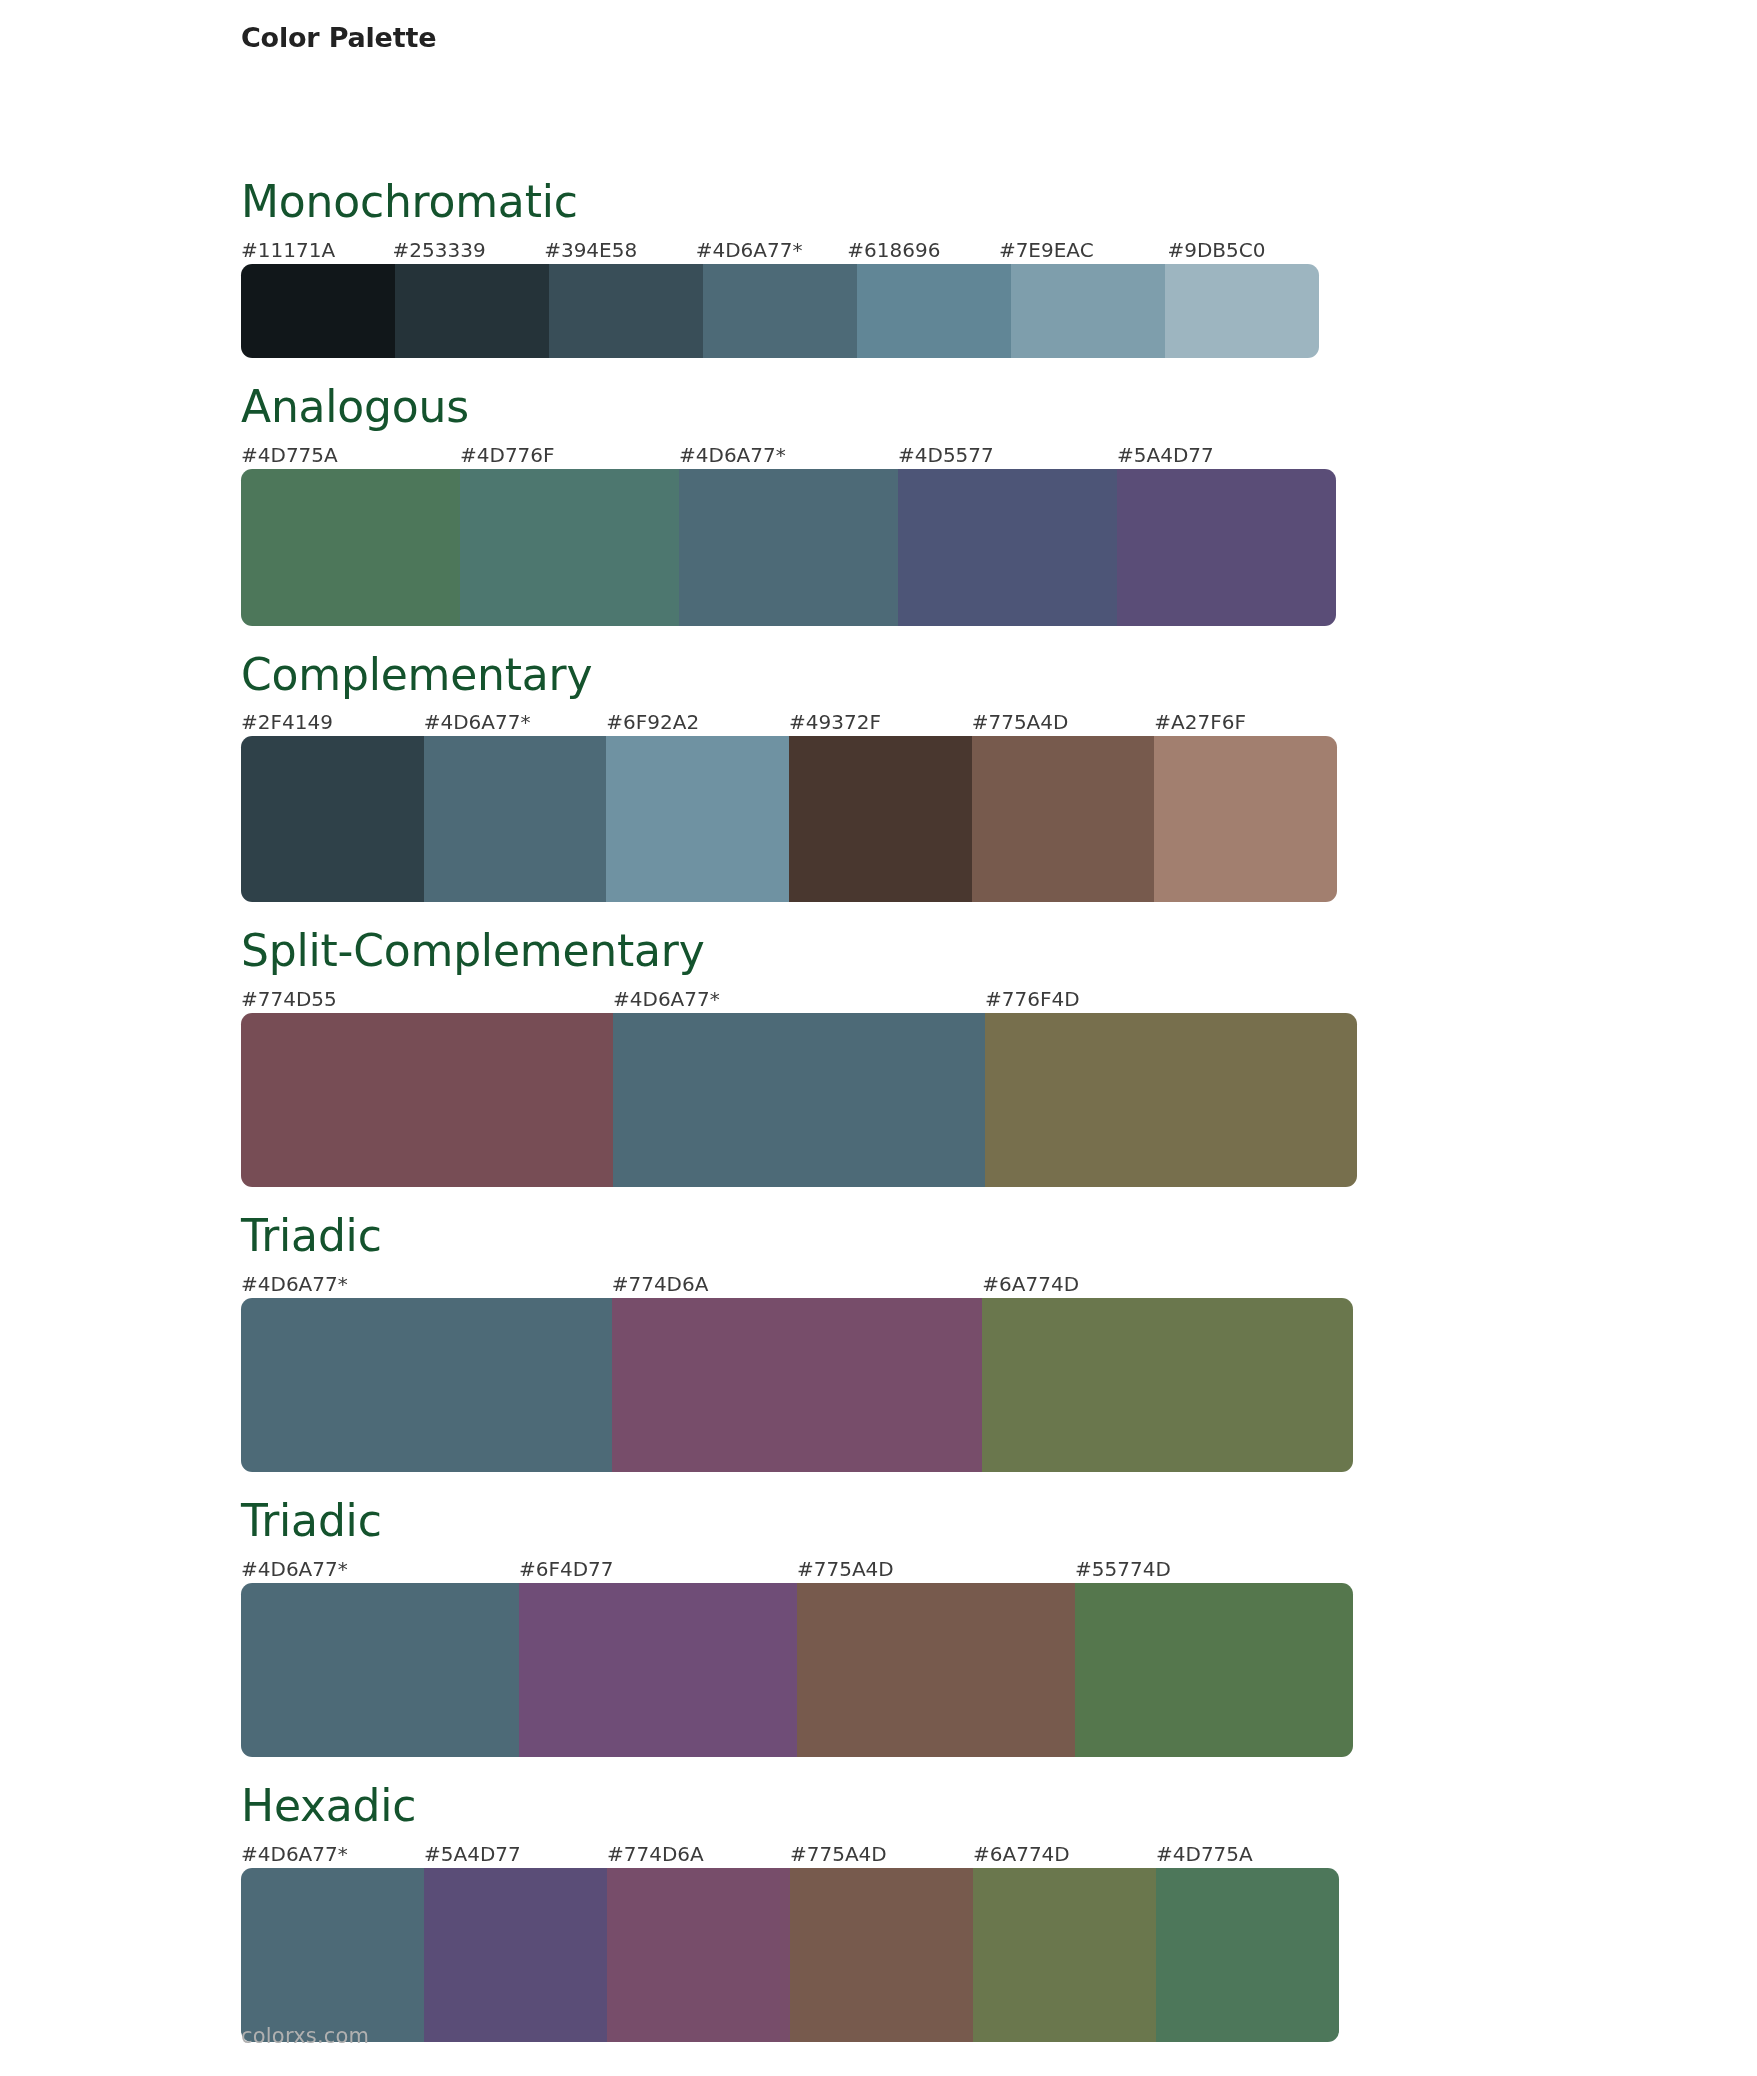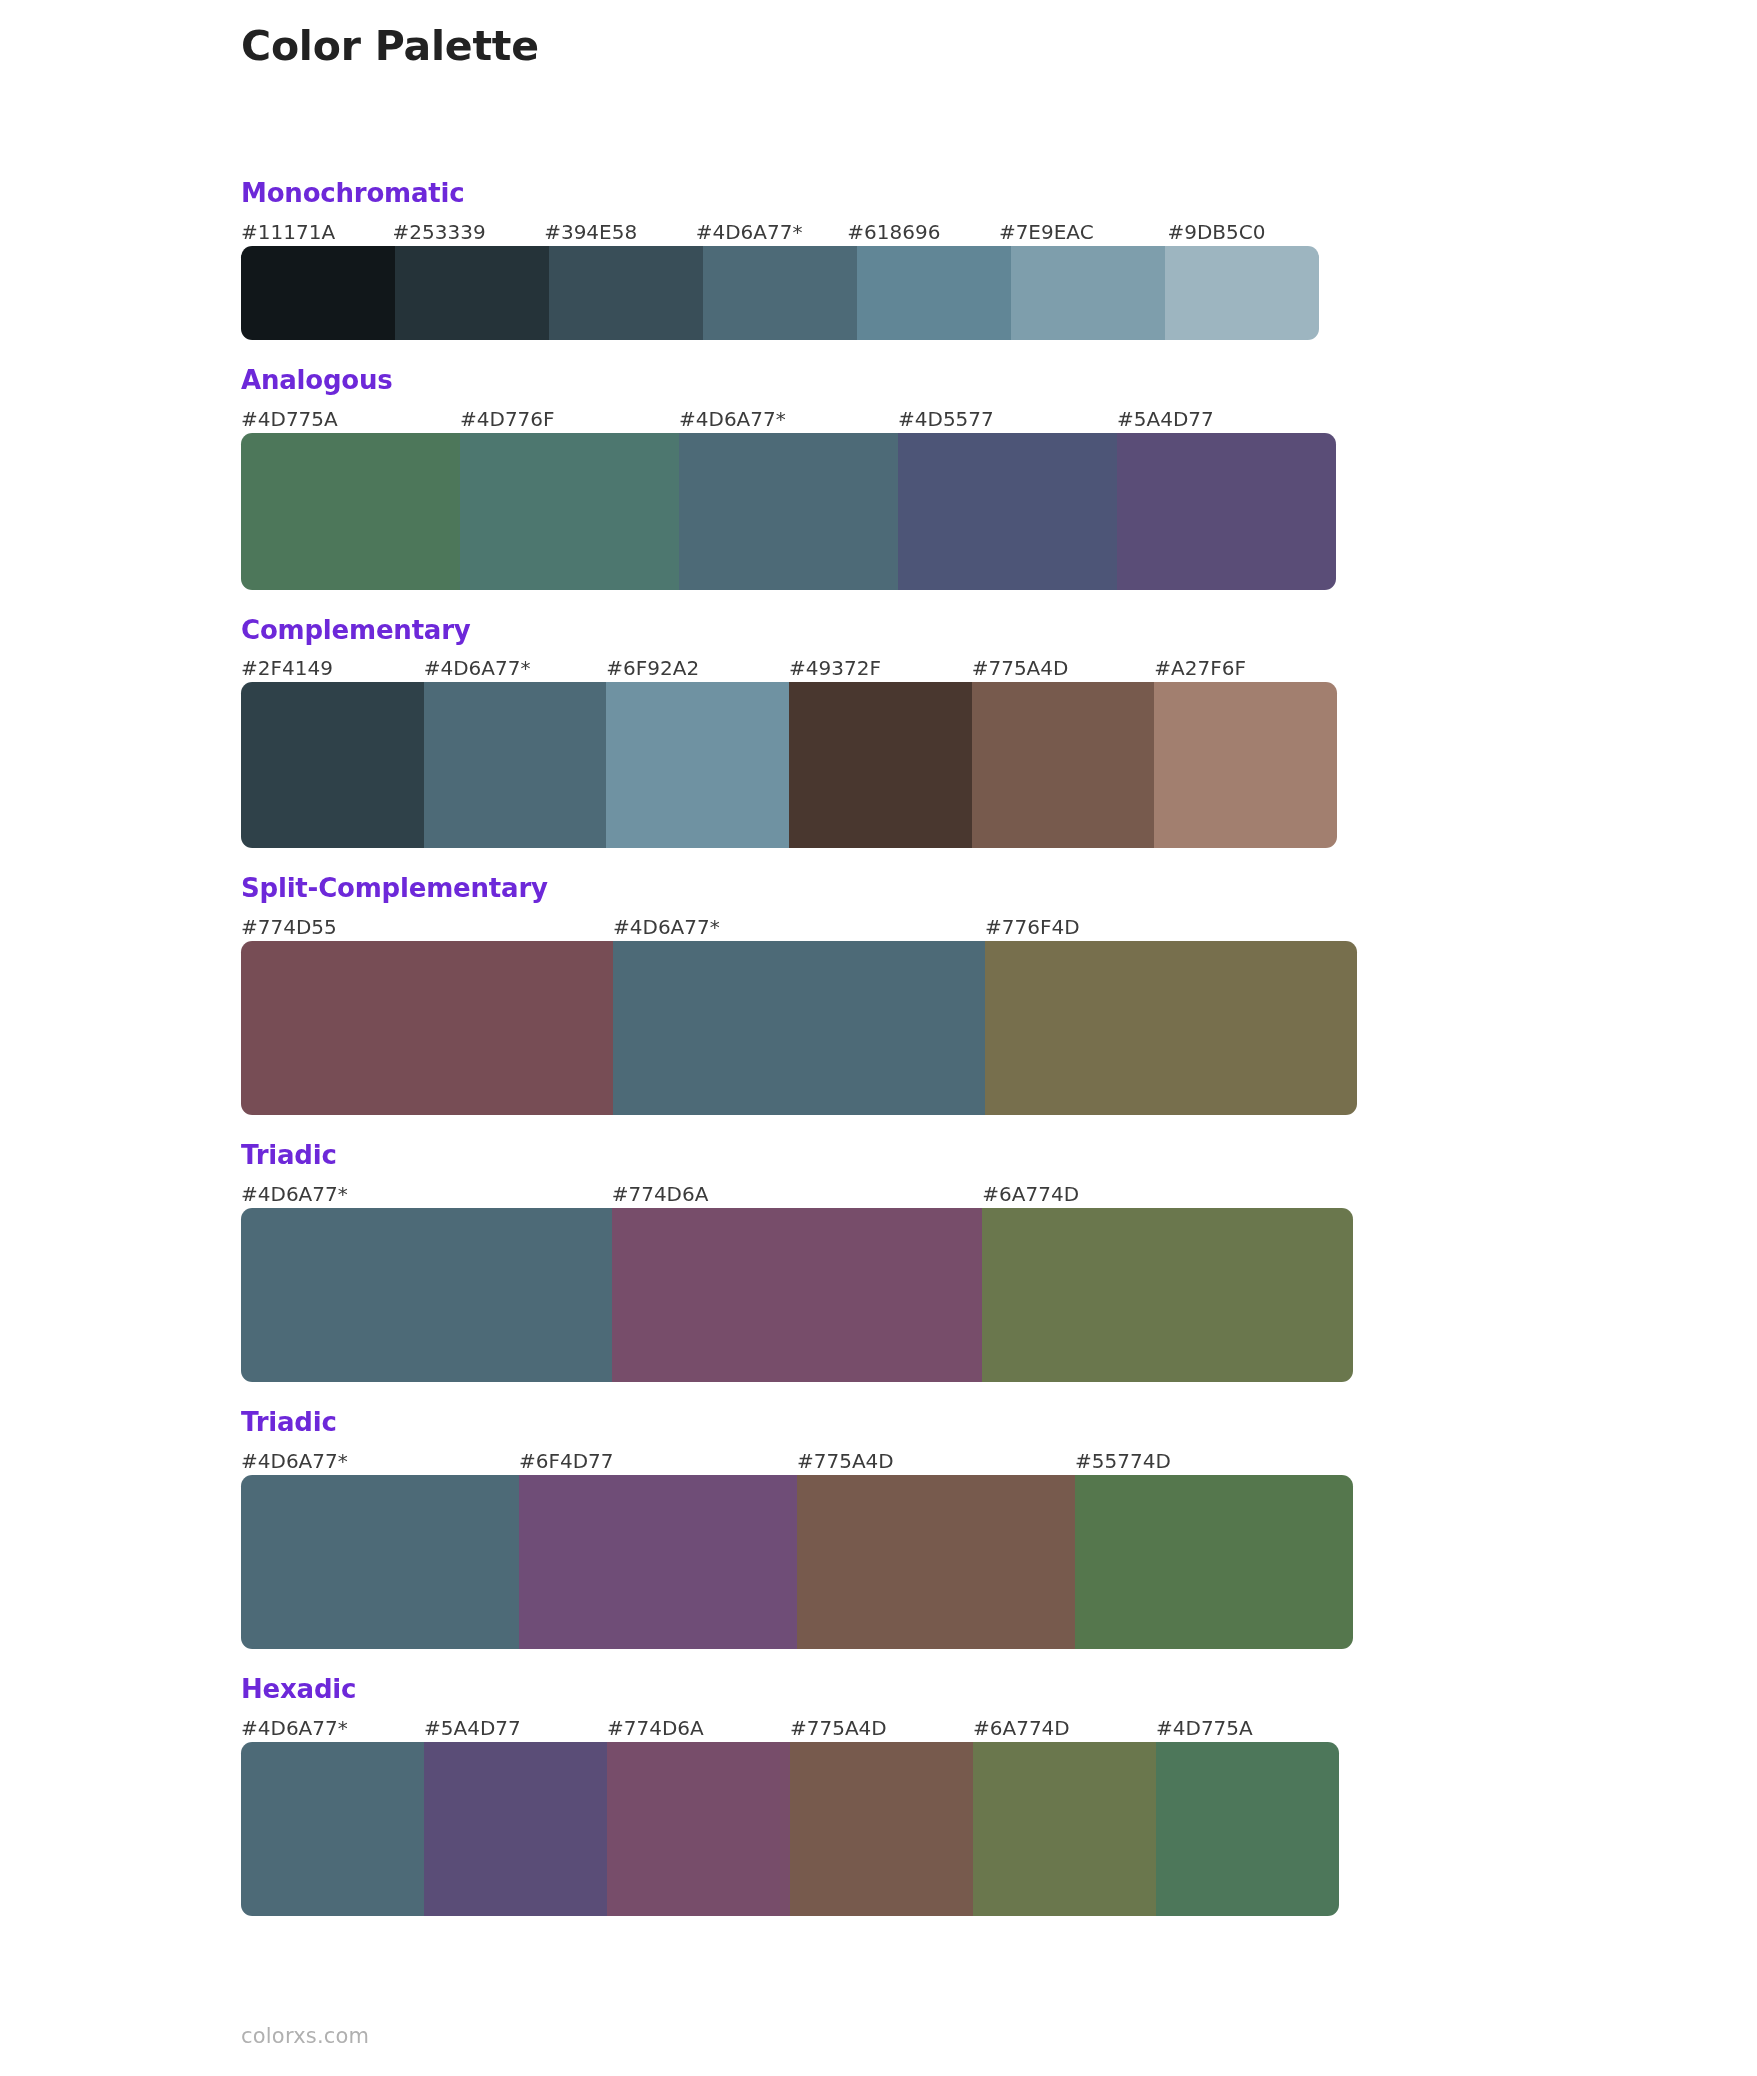--- a/index.html
+++ b/index.html
@@ -33,44 +33,44 @@
   .page-title {
     font-size: 45px;
     font-weight: 700;
     color: #222222;
     letter-spacing: -0.4px;
     line-height: 1.12;
     margin: 0;
     white-space: nowrap;
   }
   .page-subtitle {
-    font-size: 41px;
+    font-size: 27px;
     font-weight: 700;
     color: #222222;
     letter-spacing: -0.2px;
     line-height: 1.2;
     margin: 8px 0 0 0;
     white-space: nowrap;
   }
 
   
   .sections {
     position: absolute;
     left: 0;
     top: 180px;
     width: 1757px;
   }
   .section {
     position: relative;
     margin: 0 0 27px 0;
   }
   .section-title {
-    font-size: 26px;
-    font-weight: 700;
-    color: #6d28d9;
+    font-size: 44px;
+    font-weight: 400;
+    color: #14532d;
     letter-spacing: -0.2px;
     line-height: 1.0;
     margin: 0 0 12.8px 241px;
     white-space: nowrap;
   }
   .labels-row {
     position: relative;
     display: flex;
     margin-left: 241px;
     height: 27px;

